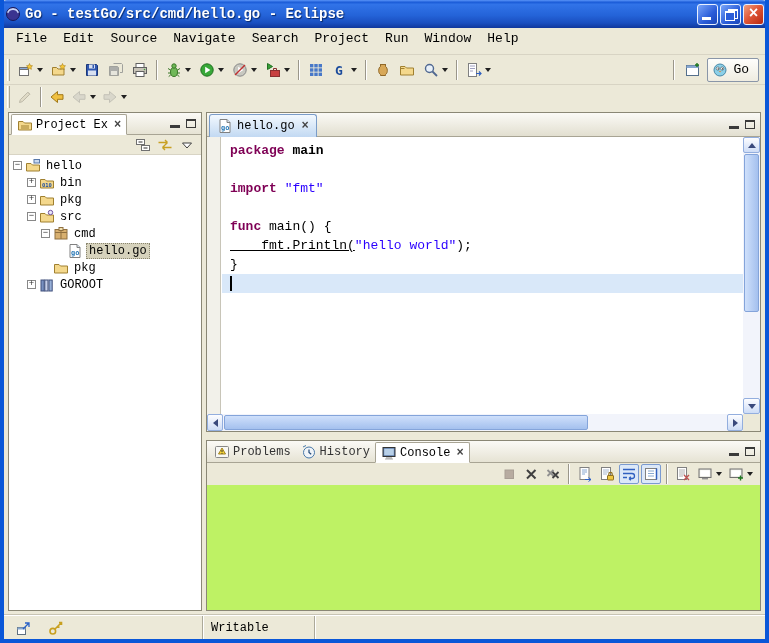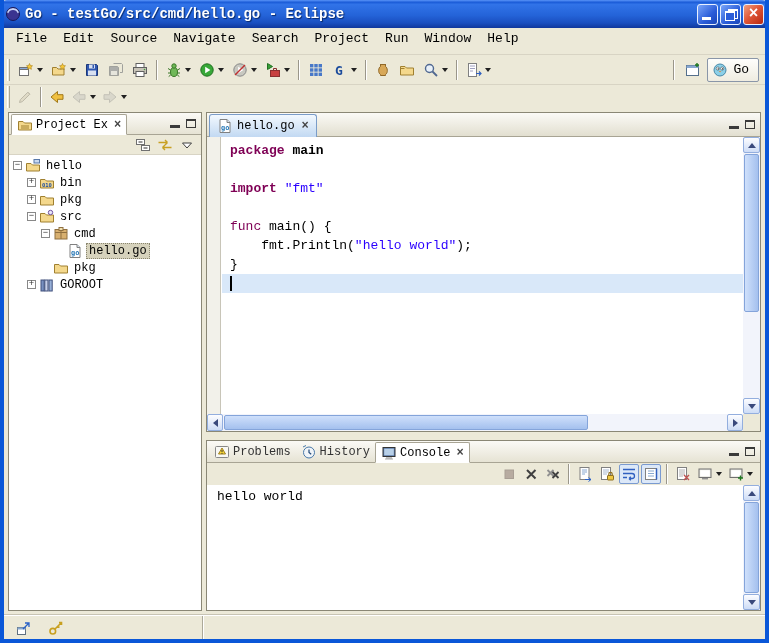--- a/index.html
+++ b/index.html
@@ -513,22 +513,22 @@
           <span class="vmax"></span>
         </span>
       </div>
       <div class="editor-body">
         <div class="ruler"></div>
         <div class="code" id="code">
             <div class="code-line"><span style="color: rgb(127, 0, 85); font-weight: bold;">package</span><span style="color: rgb(0, 0, 0); font-weight: bold;"> main</span></div>
             <div class="code-line"></div>
             <div class="code-line"><span style="color: rgb(127, 0, 85); font-weight: bold;">import</span><span style="color: rgb(0, 0, 0);"> </span><span style="color: rgb(42, 0, 255);">"fmt"</span></div>
             <div class="code-line"></div>
-            <div class="code-line"><span style="color: rgb(127, 0, 85); font-weight: normal;">func</span><span style="color: rgb(0, 0, 0);"> main() {</span></div>
-            <div class="code-line"><span style="color: rgb(0, 0, 0);">    fmt.Println(</span><span style="color: rgb(42, 0, 255);">"hello world"</span><span style="color: rgb(0, 0, 0);">);</span></div>
+            <div class="code-line"><span style="color: rgb(127, 0, 85); font-weight: bold;">func</span><span style="color: rgb(0, 0, 0);"> main() {</span></div>
+            <div class="code-line"><span style="color: rgb(0, 0, 0); text-decoration: underline;">    fmt.Println(</span><span style="color: rgb(42, 0, 255);">"hello world"</span><span style="color: rgb(0, 0, 0);">);</span></div>
             <div class="code-line"><span style="color: rgb(0, 0, 0);">}</span></div>
             <div class="code-line" style="background: rgb(217, 232, 249);"><span class="caret"></span></div>
           </div>
         <div class="sbv">
           <div class="sbtn t">
               <span class="arr up"></span>
             </div>
           <div class="sthumb-v" style="top:17px;height:158px"></div>
           <div class="sbtn b">
               <span class="arr down"></span>
@@ -671,32 +671,20 @@
             <span class="icon16">
               <svg viewBox="0 0 16 16" width="16" height="16">
                 <rect x="2" y="3" width="12" height="8.5" fill="#e8e8e0" stroke="#707070"></rect>
                 <rect x="3.2" y="4.2" width="9.6" height="6" fill="#fff"></rect>
                 <path d="M12.5 9.5v5M10 12h5" stroke="#207820" stroke-width="1.4"></path>
               </svg>
             </span>
             <span class="dd"></span>
           </button>
         </div>
-      <div class="console-output-wrap">
-        <div class="console-output">hello world</div>
-        <div class="sbv full">
-          <div class="sbtn t">
-              <span class="arr up"></span>
-            </div>
-          <div class="sthumb-v" style="top:17px;height:calc(100% - 34px)"></div>
-          <div class="sbtn b">
-              <span class="arr down"></span>
-            </div>
-        </div>
-      </div>
     </div>
 
   </div>
 
   <div class="statusbar">
     <span class="sb-cell first" id="status-icons">
         <button class="tb-btn">
           <span class="icon16">
             <svg viewBox="0 0 16 16" width="16" height="16">
               <rect x="1.5" y="7.5" width="8" height="7" fill="#fff" stroke="#607080"></rect>
@@ -707,16 +695,17 @@
         </button>
         <button class="tb-btn">
           <span class="icon16">
             <svg viewBox="0 0 16 16" width="16" height="16">
               <circle cx="4.8" cy="11.2" r="2.8" fill="none" stroke="#c8a020" stroke-width="1.6"></circle>
               <path d="M6.8 9.2L13.5 2.5M11 2.5h2.5V5M10 6l1.5 1.5" fill="none" stroke="#c8a020" stroke-width="1.6"></path>
             </svg>
           </span>
         </button>
       </span>
+    <span class="sb-cell w1">Writable</span>
     <span class="sb-cell rest"></span>
   </div>
 
 </div>
 
 </body></html>

